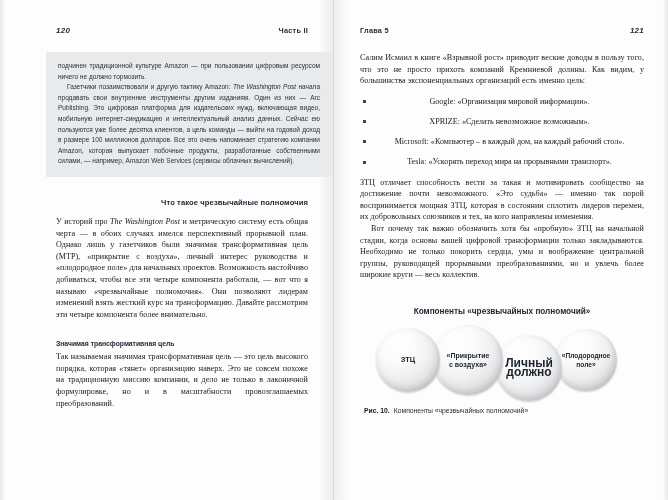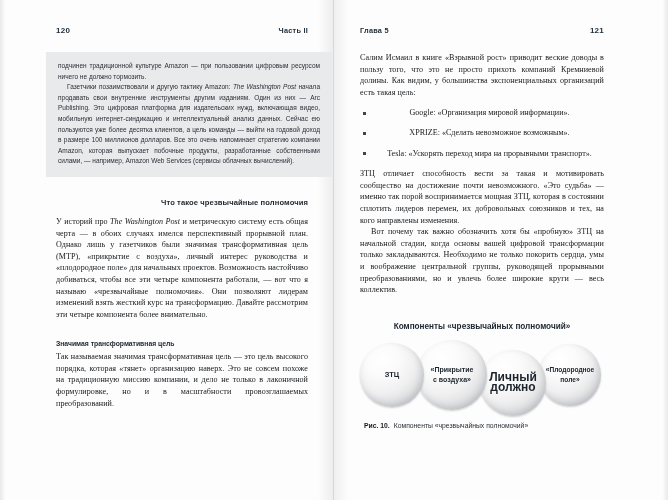--- a/index.html
+++ b/index.html
@@ -27,35 +27,35 @@
   .gutter-shade-l { position:absolute; left:318px; top:0; width:15px; height:500px; background:linear-gradient(to right,rgba(255,255,255,0),rgba(208,208,208,0.35)); }
   .gutter-shade-r { position:absolute; left:334px; top:0; width:15px; height:500px; background:linear-gradient(to left,rgba(255,255,255,0),rgba(208,208,208,0.30)); }
 
   .page {
     position: absolute;
     top: 0;
     height: 500px;
     box-sizing: border-box;
   }
   .page.left  { left: 0px;   width: 334px; padding: 26px 26px 18px 56px; }
-  .page.right { left: 334px; width: 334px; padding: 26px 64px 18px 26px; }
+  .page.right { left: 334px; width: 334px; padding: 26px 24px 18px 26px; }
 
   .runhead {
     display: flex;
     justify-content: space-between;
     align-items: baseline;
     font-family: "Liberation Sans", "DejaVu Sans", sans-serif;
     font-size: 7.3px;
     font-weight: bold;
     color: #22303c;
     letter-spacing: 0.25px;
     margin-bottom: 16px;
     height: 10px;
   }
-  .runhead .folio { font-size: 8px; }
+  .runhead .folio { font-size: 8px; font-style: italic; }
   .runhead .label { font-weight: bold; }
 
   .callout {
     background: #e9eaec;
     margin: 0 0 0 -10px;
     padding: 9px 12px 10px 12px;
     width: 262px;
     box-sizing: content-box;
   }
   .callout p {
@@ -204,25 +204,26 @@
     <p class="body noindent">Так называемая значимая трансформативная цель — это цель высокого порядка, которая «тянет» организацию наверх. Это не совсем похоже на традиционную миссию компании, и дело не только в лаконичной формулировке, но и в масштабности провозглашаемых преобразований.</p>
   </div>
 
   <div class="page right">
 
     <div class="runhead">
       <span class="label">Глава 5</span>
       <span class="folio">121</span>
     </div>
 
-    <p class="body noindent">Салим Исмаил в книге «Взрывной рост» приводит веские доводы в пользу того, что это не просто прихоть компаний Кремниевой долины. Как видим, у большинства экспоненциальных организаций есть такая цель:</p>
+    <p class="body noindent">Салим Исмаил в книге «Взрывной рост» приводит веские доводы в пользу того, что это не просто прихоть компаний Кремниевой долины. Как видим, у большинства экспоненциальных организаций есть именно цель:</p>
 
     <ul class="bullets">
       <li>Google: «Организация мировой информации».</li>
       <li>XPRIZE: «Сделать невозможное возможным».</li>
+      <li>Microsoft: «Компьютер – в каждый дом, на каждый рабочий стол».</li>
       <li>Tesla: «Ускорять переход мира на прорывными транспорт».</li>
     </ul>
 
     <p class="body noindent">ЗТЦ отличает способность вести за такая и мотивировать сообщество на достижение почти невозможного. «Это судьба» — именно так порой воспринимается мощная ЗТЦ, которая в состоянии сплотить лидеров перемен, их добровольных союзников и тех, на кого направлены изменения.</p>
     <p class="body">Вот почему так важно обозначить хотя бы «пробную» ЗТЦ на начальной стадии, когда основы вашей цифровой трансформации только закладываются. Необходимо не только покорить сердца, умы и воображение центральной группы, руководящей прорывными преобразованиями, но и увлечь более широкие круги — весь коллектив.</p>
 
     <div class="figure">
       <div class="fig-title">Компоненты «чрезвычайных полномочий»</div>
 
       <div class="spheres">

